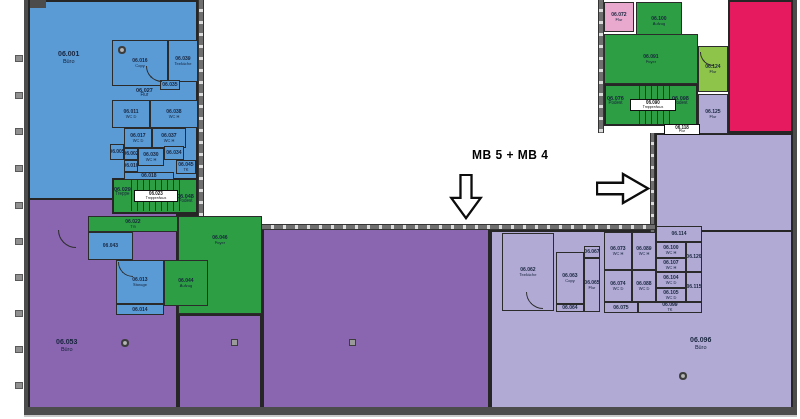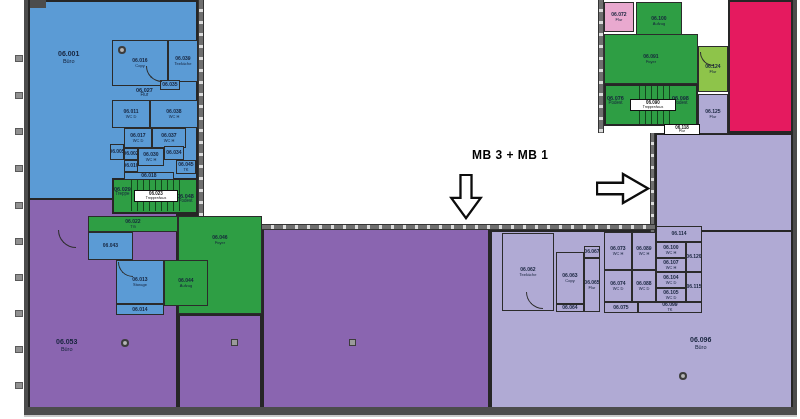--- a/index.html
+++ b/index.html
@@ -398,21 +398,21 @@
       <div class="col-c" style="left: 679px; top: 372px;"></div>
       <div class="col-s" style="left: 231px; top: 339px;"></div>
       <div class="col-s" style="left: 349px; top: 339px;"></div>
       <div class="arc" style="left: 146px; top: 66px; width: 16px; height: 16px;"></div>
       <div class="arc" style="left: 118px; top: 262px; width: 15px; height: 15px;"></div>
       <div class="arc" style="left: 526px; top: 292px; width: 17px; height: 17px;"></div>
       <div class="arc" style="left: 58px; top: 230px; width: 18px; height: 18px;"></div>
       <div class="arc" style="left: 700px; top: 52px; width: 14px; height: 14px;"></div>
     </div>
 
-  <div class="annotation">MB 3 + MB 1</div>
+  <div class="annotation">MB 5 + MB 4</div>
 
   <svg class="arrow down" viewBox="0 0 36 50">
     <polygon points="12,1 24,1 24,26 34,26 18,48 2,26 12,26" fill="#ffffff" stroke="#0d0d0d" stroke-width="2.5" stroke-linejoin="miter"></polygon>
   </svg>
   <svg class="arrow right" viewBox="0 0 56 34">
     <polygon points="1,11 28,11 28,2 54,17 28,32 28,23 1,23" fill="#ffffff" stroke="#0d0d0d" stroke-width="2.5" stroke-linejoin="miter"></polygon>
   </svg>
 </div>
 
 </body></html>

